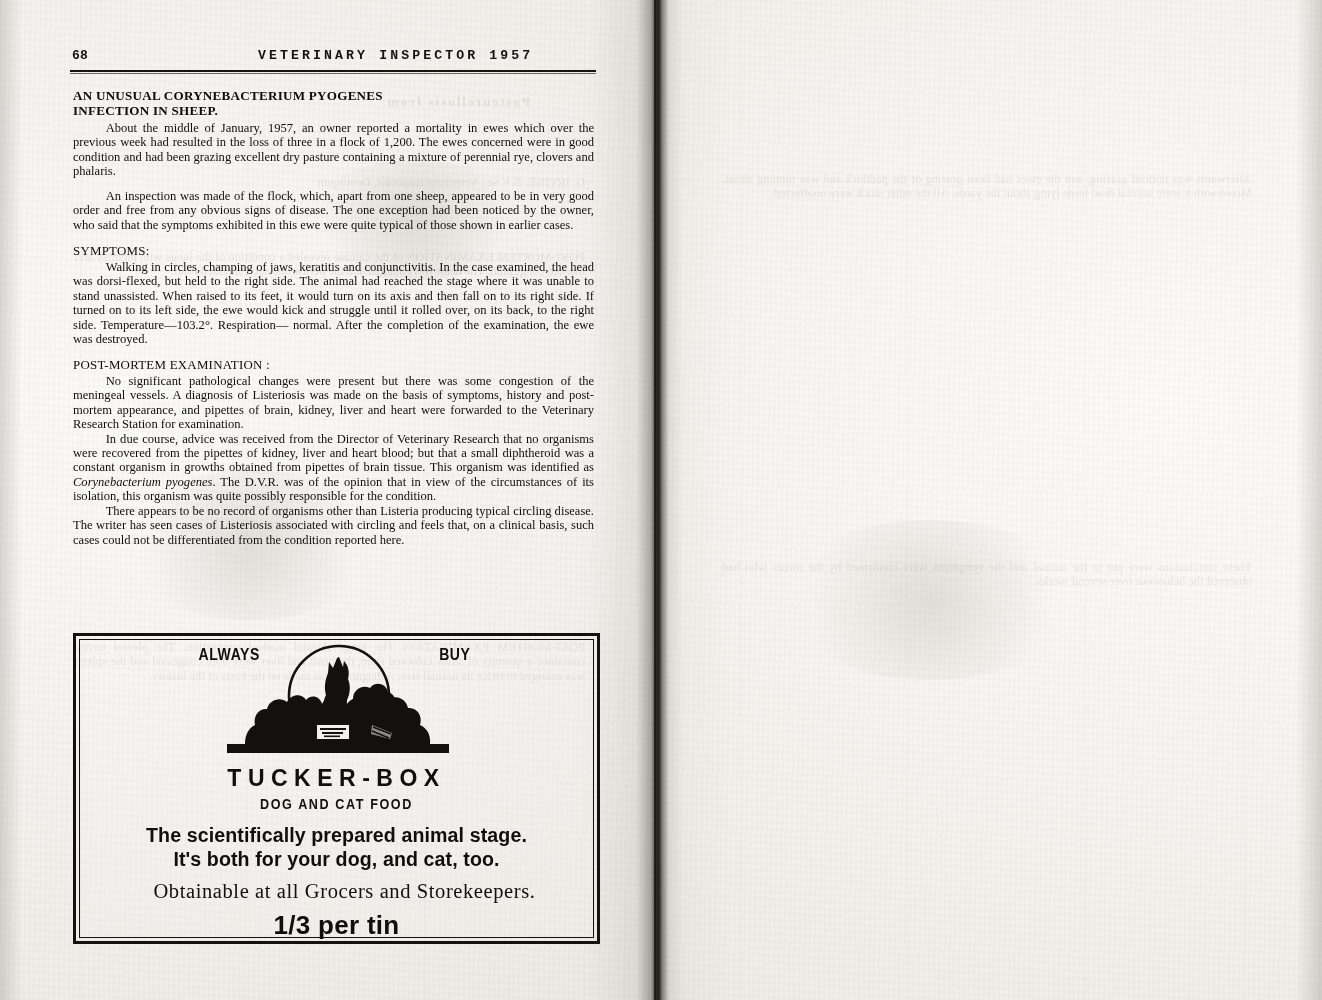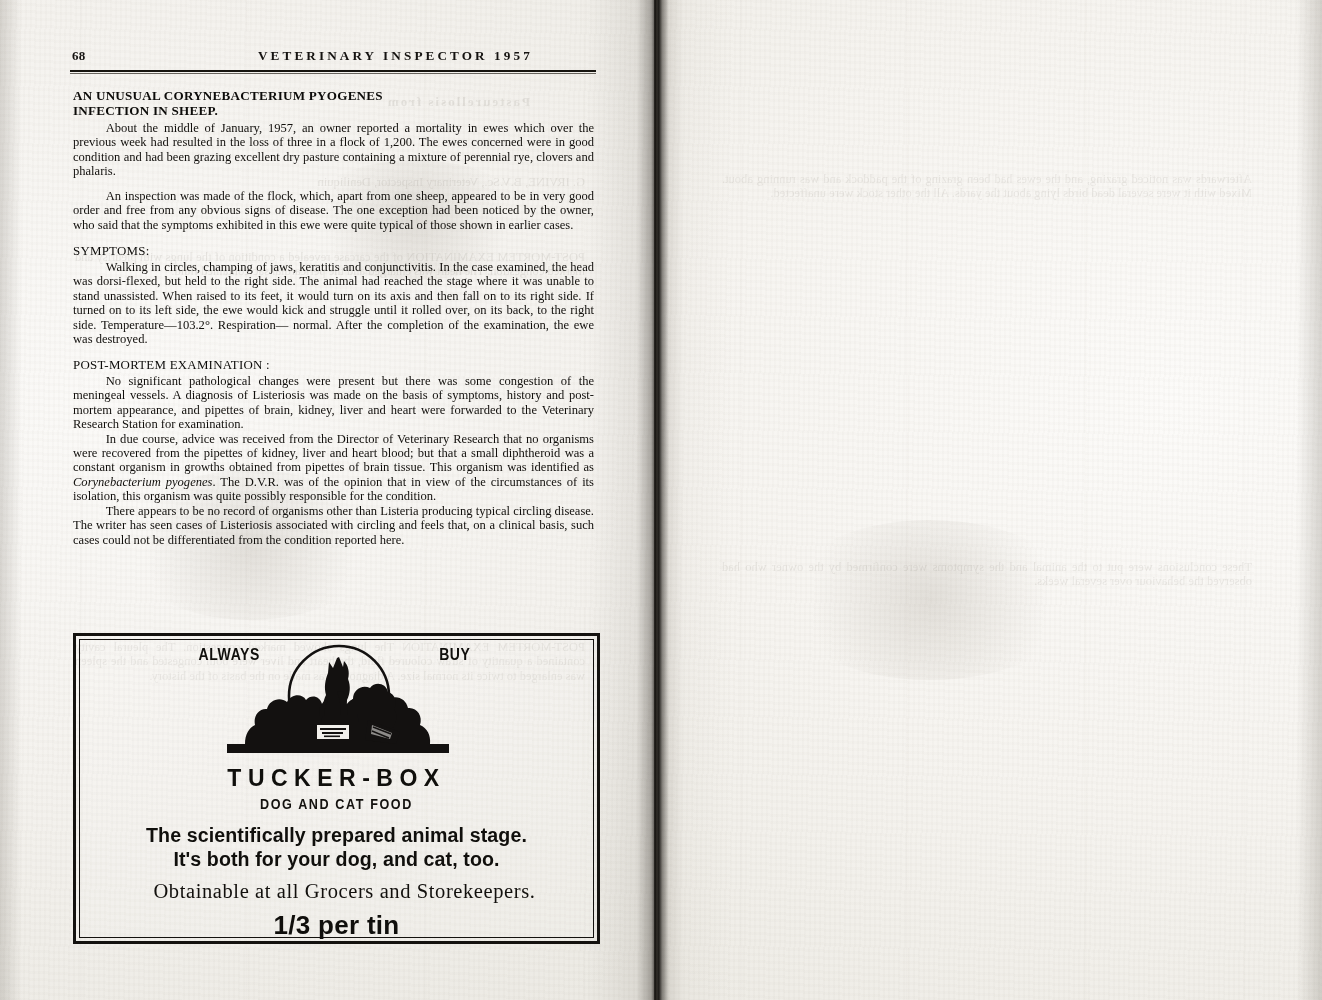--- a/index.html
+++ b/index.html
@@ -50,21 +50,21 @@
       rgba(60,55,48,0) 100%);}
   .gutter-hairline{position:absolute;top:0;left:654px;width:3px;height:1000px;
     background:linear-gradient(90deg,#2a2723,#14120f 45%,#34302a);opacity:.92;pointer-events:none;}
   .edge-shadow-l{position:absolute;top:0;left:0;width:22px;height:1000px;pointer-events:none;
     background:linear-gradient(90deg, rgba(90,84,74,.20), rgba(90,84,74,0));}
   .edge-shadow-r{position:absolute;top:0;right:0;width:26px;height:1000px;pointer-events:none;
     background:linear-gradient(270deg, rgba(90,84,74,.22), rgba(90,84,74,0));}
 
   
   .runhead{position:absolute;display:flex;align-items:baseline;
-    font-family:Liberation Serif, serif;font-weight:bold;font-size:13.5px;color:#151311;}
+    font-family:Liberation Mono, monospace;font-weight:bold;font-size:13.5px;color:#151311;}
   .runhead .folio{font-size:13px;letter-spacing:.2px;}
   .runhead .title{letter-spacing:3.1px;font-size:13.2px;white-space:nowrap;}
   .rule{position:absolute;height:2px;background:#16140f;}
   .rule.thin{height:1px;background:#3a362f;opacity:.75;}
 
   
   .col{position:absolute;color:#100f0d;}
   .bodytext{
     font-family:"Liberation Serif", serif;
     font-size:12.55px;line-height:14.45px;

